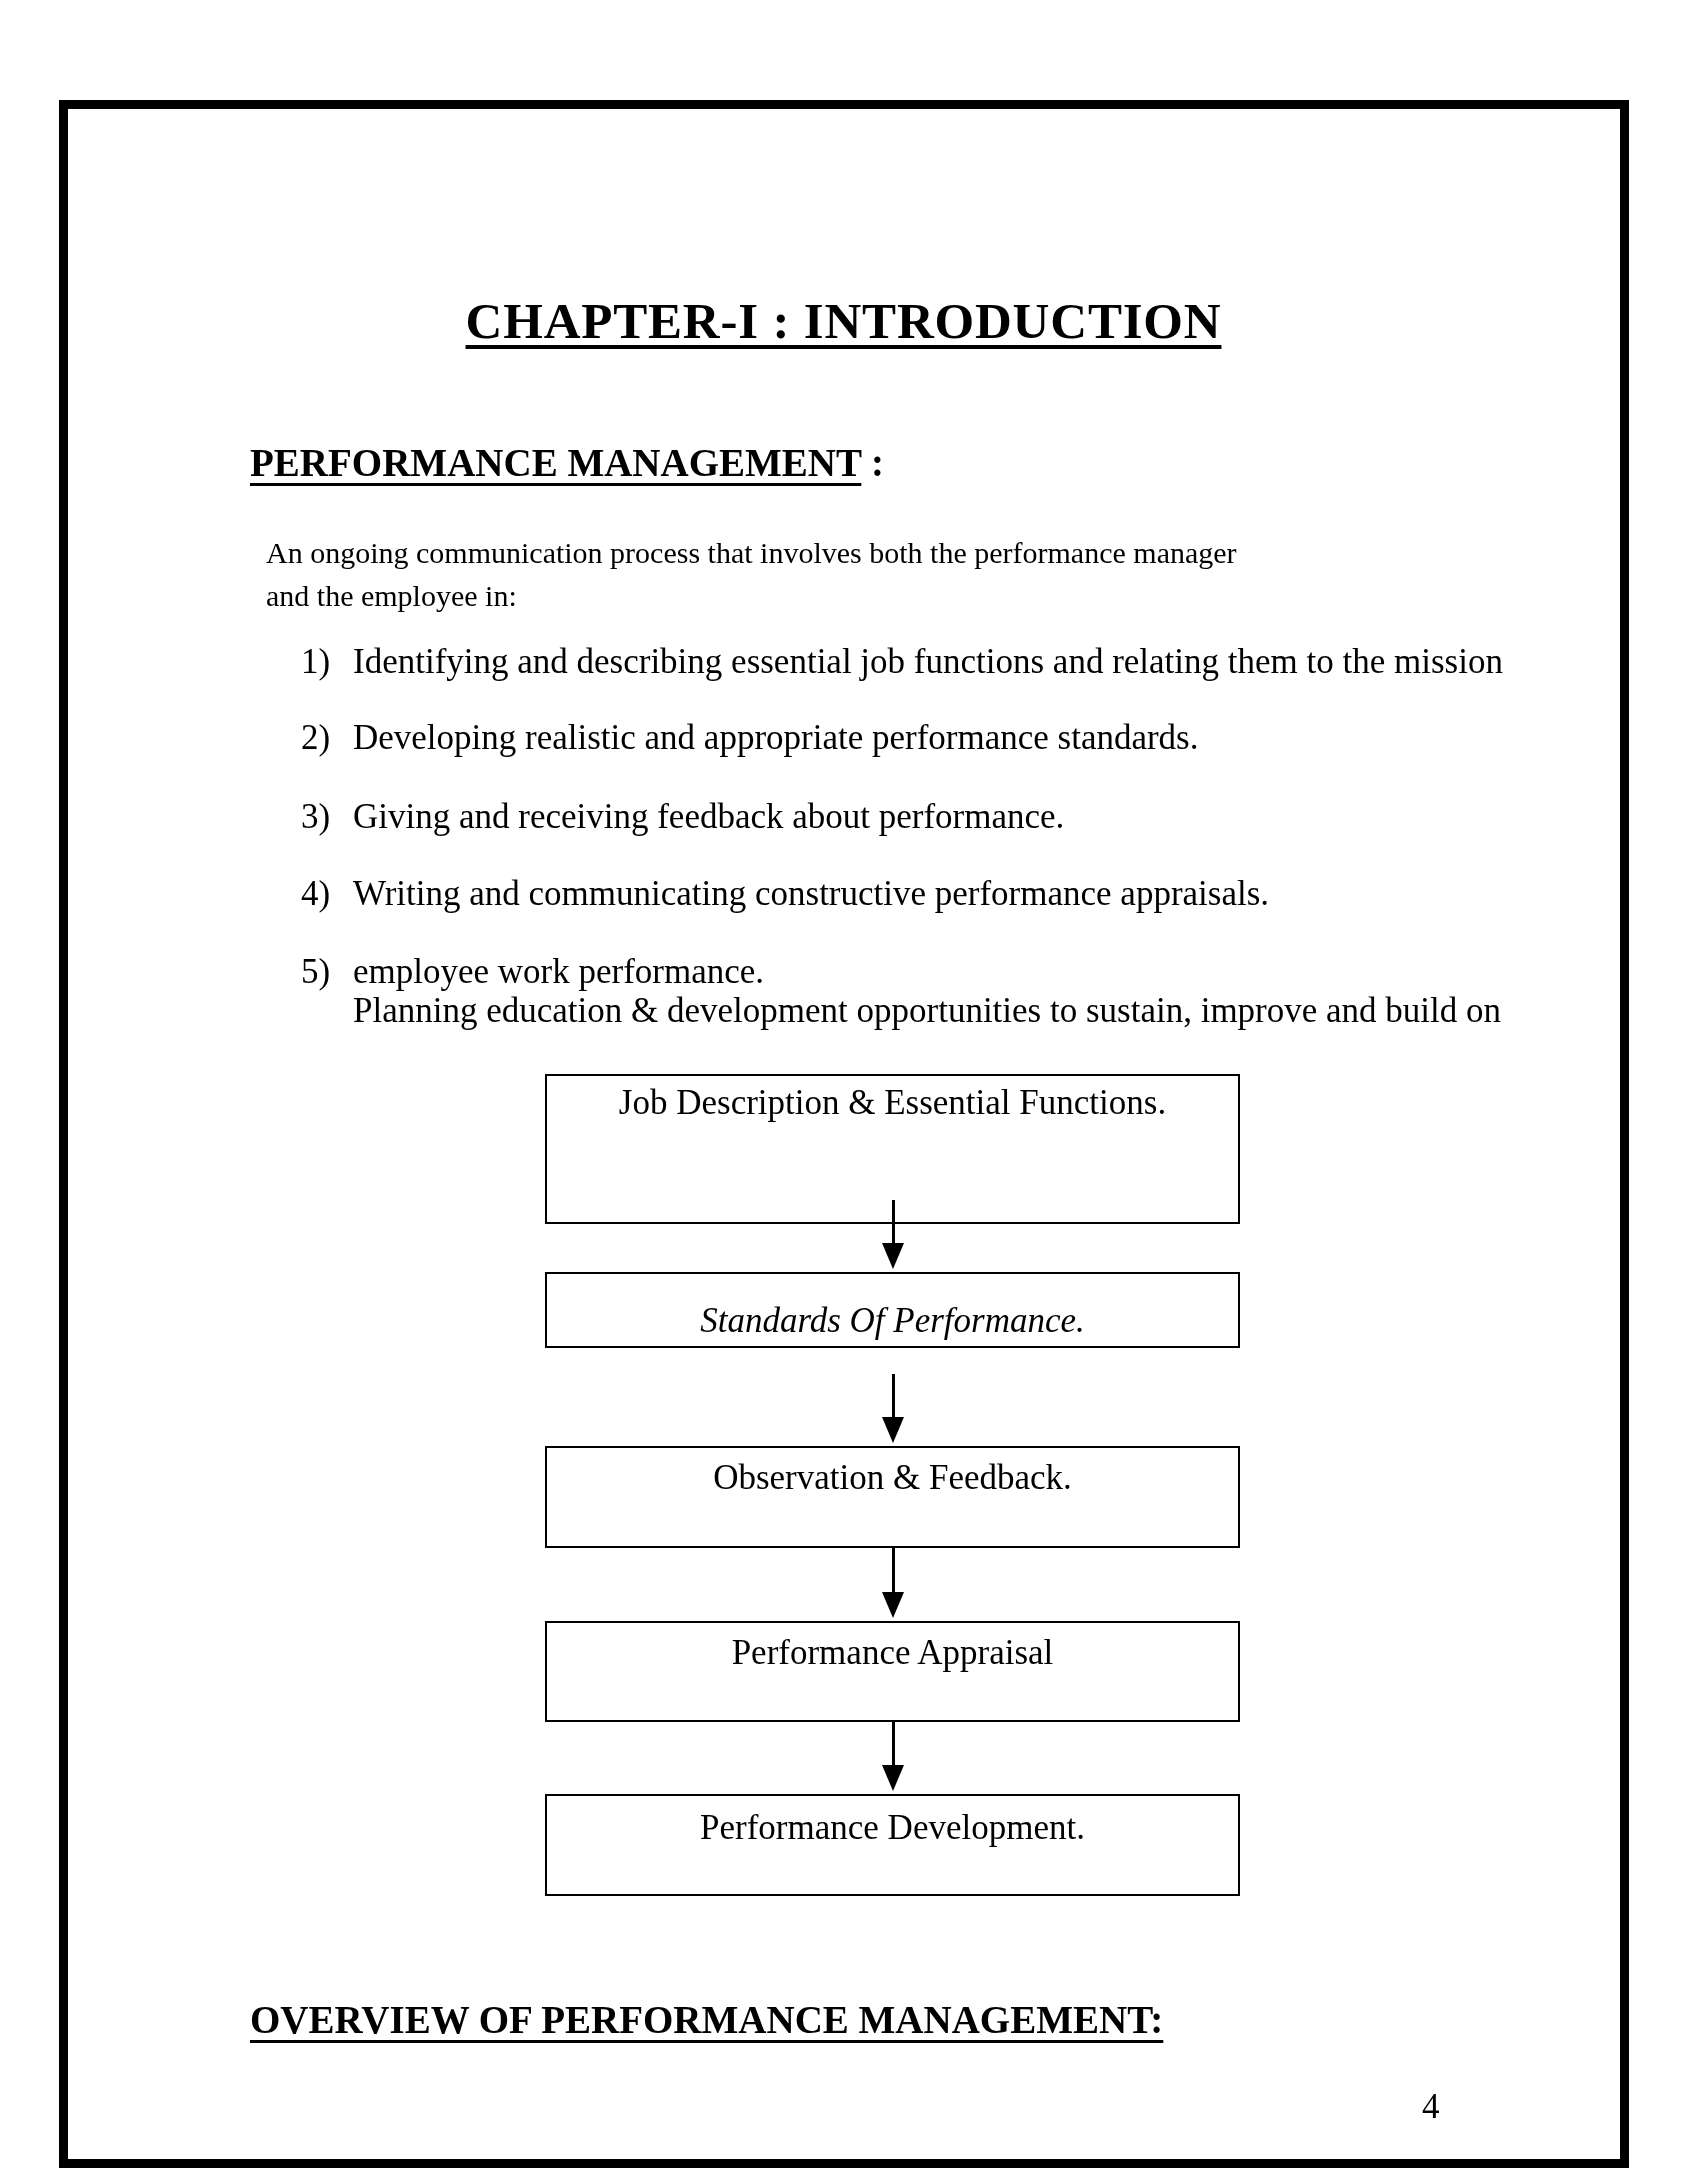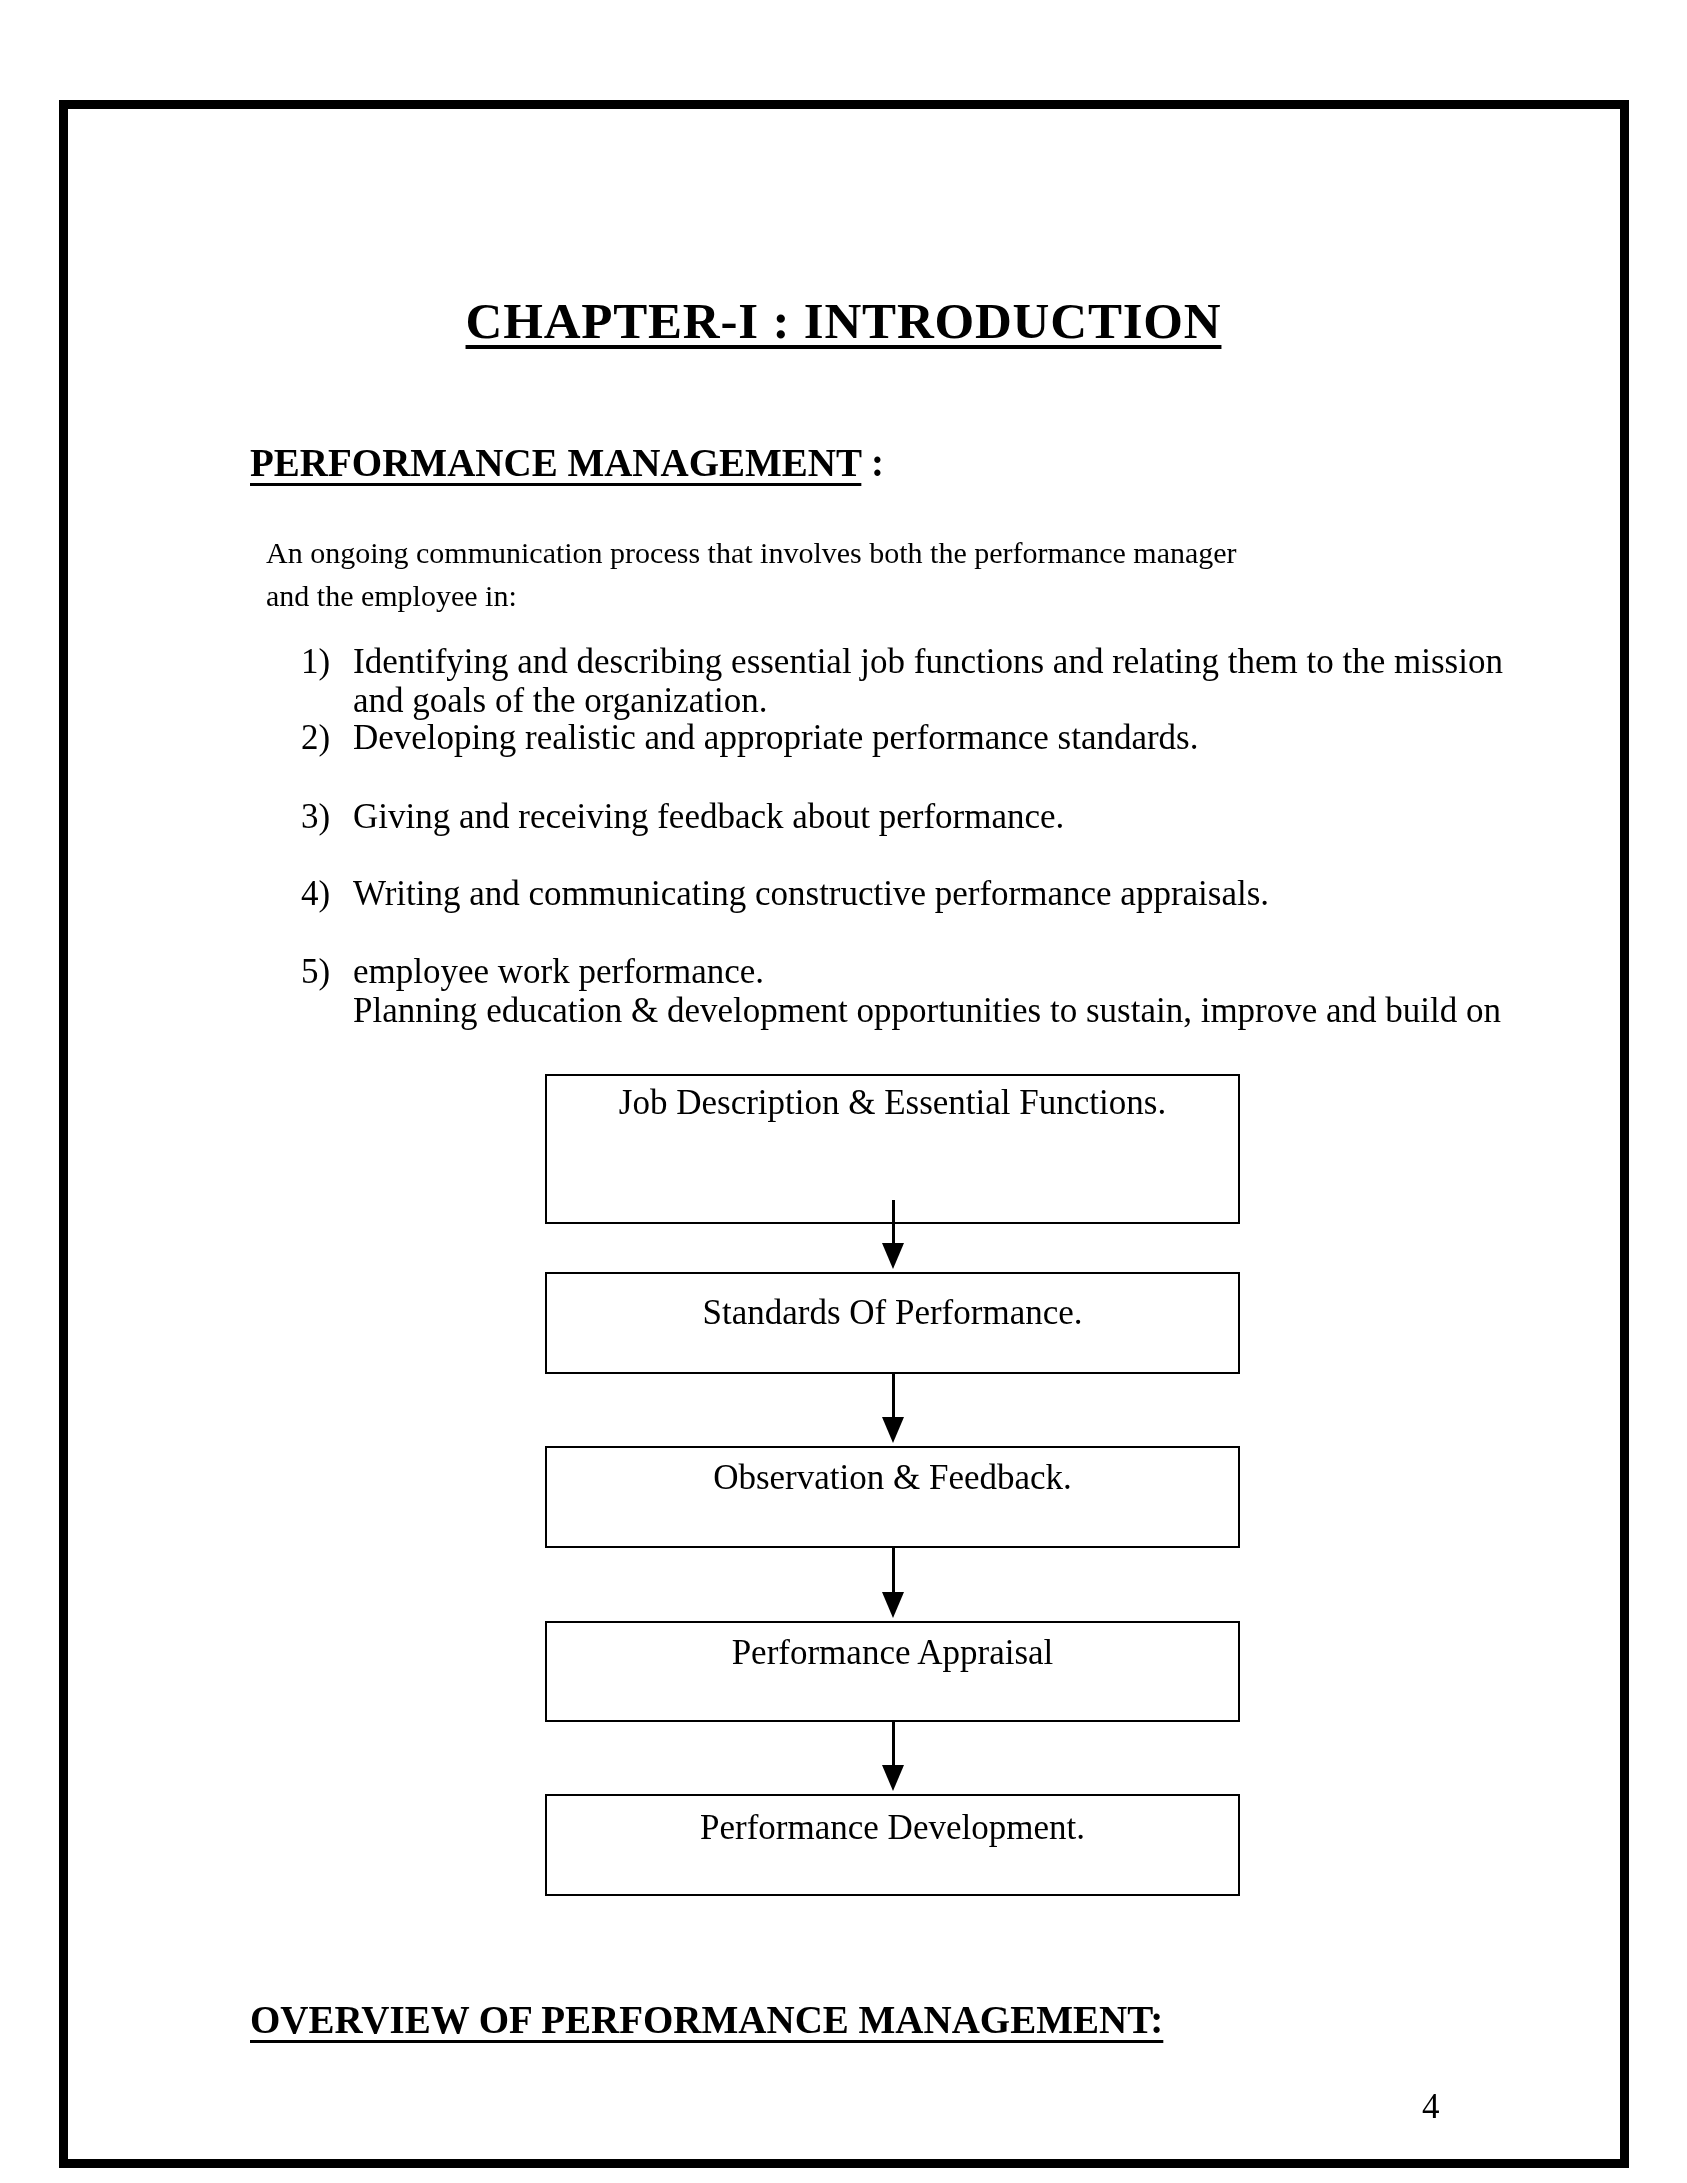--- a/index.html
+++ b/index.html
@@ -89,21 +89,21 @@
     left: 545px;
     width: 695px;
     border: 2.5px solid #000000;
     box-sizing: border-box;
     text-align: center;
     font-size: 35px;
     line-height: 1.1;
     background: #ffffff;
   }
   .box-1 { top: 1032px; height: 150px; padding-top: 8.2px; }
-  .box-2 { top: 1230px; height: 102px; padding-top: 20px; }
+  .box-2 { top: 1230px; height: 76px; padding-top: 28px; font-style: italic; }
   .box-3 { top: 1404px; height: 102px; padding-top: 10.7px; }
   .box-4 { top: 1579px; height: 101px; padding-top: 10.7px; }
   .box-5 { top: 1752px; height: 102px; padding-top: 13px; }
   .flow-arrow {
     position: absolute;
     left: 881px;
     width: 25px;
   }
   .arrow-1 { top: 1158px; height: 69px; }
   .arrow-2 { top: 1332px; height: 69px; }
@@ -163,21 +163,20 @@
   </div>
 
   <div class="intro">
     <div class="line">An ongoing communication process that involves both the performance manager</div>
     <div class="line">and the employee in:</div>
   </div>
 
   <div class="list-item item-1">
     <span class="num">1)</span>
     <div class="line">Identifying and describing essential job functions and relating them to the mission</div>
-    <div class="line">and goals of the organization.</div>
   </div>
 
   <div class="list-item item-2">
     <span class="num">2)</span>
     <div class="line">Developing realistic and appropriate performance standards.</div>
   </div>
 
   <div class="list-item item-3">
     <span class="num">3)</span>
     <div class="line">Giving and receiving feedback about performance.</div>

